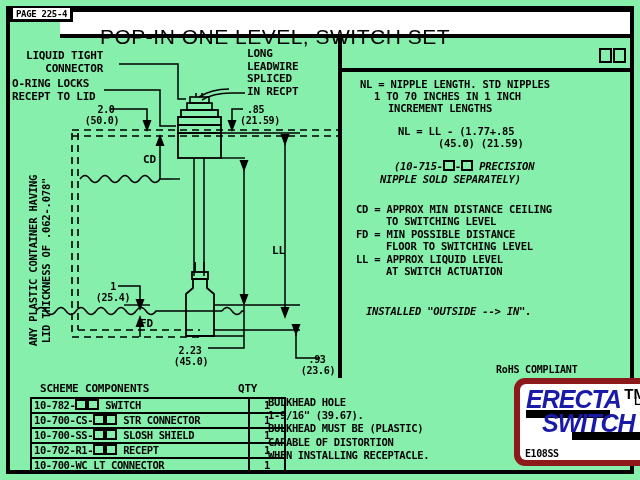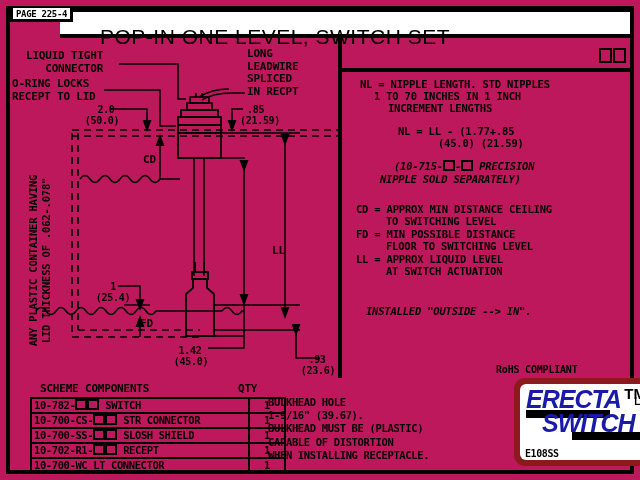--- a/index.html
+++ b/index.html
@@ -1,18 +1,18 @@
 <!DOCTYPE html>
 <html><head>
 <meta charset="utf-8">
 <style>
   html,body{margin:0;padding:0;background:#ffffff;}
   body{width:640px;height:480px;overflow:hidden;
        font-family:"DejaVu Sans Mono","Liberation Mono",monospace;}
-  #sheet{position:relative;width:640px;height:480px;background:#be185d;}
+  #sheet{position:relative;width:640px;height:480px;background:#86efac;}
 
   
   #outer-frame{position:absolute;left:6px;top:6px;width:628px;height:468px;
       border:4px solid #000;box-sizing:border-box;}
 
   
   #page-tag{position:absolute;left:10px;top:8px;height:14px;
       border-left:3px solid #000;border-bottom:3px solid #000;border-right:3px solid #000;
       padding:0 3px;box-sizing:border-box;background:#fff;
       font-size:9px;line-height:12px;font-weight:bold;letter-spacing:-0.3px;z-index:6;}
@@ -148,21 +148,21 @@
 
   <div class="dim" style="left:76px;top:104px;width:60px;">2.0</div>
   <div class="dim" style="left:72px;top:115px;width:60px;">(50.0)</div>
 
   <div class="dim" style="left:247px;top:104px;width:50px;text-align:left;">.85</div>
   <div class="dim" style="left:240px;top:115px;width:60px;text-align:left;">(21.59)</div>
 
   <div class="dim" style="left:98px;top:281px;width:30px;">1</div>
   <div class="dim" style="left:83px;top:292px;width:60px;">(25.4)</div>
 
-  <div class="dim" style="left:165px;top:345px;width:50px;">1.42</div>
+  <div class="dim" style="left:165px;top:345px;width:50px;">2.23</div>
   <div class="dim" style="left:163px;top:356px;width:56px;">(45.0)</div>
 
   <div class="dim" style="left:300px;top:354px;width:34px;">.93</div>
   <div class="dim" style="left:292px;top:365px;width:52px;">(23.6)</div>
 
   <div class="tag" style="left:143px;top:153px;">CD</div>
   <div class="tag" style="left:140px;top:317px;">FD</div>
   <div class="tag" style="left:272px;top:244px;">LL</div>
 
   <svg class="ov" viewBox="0 0 640 480">

